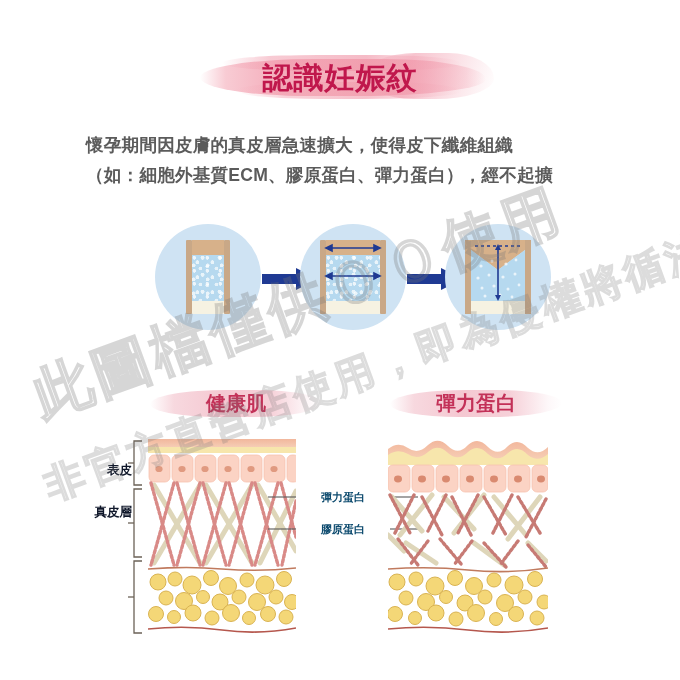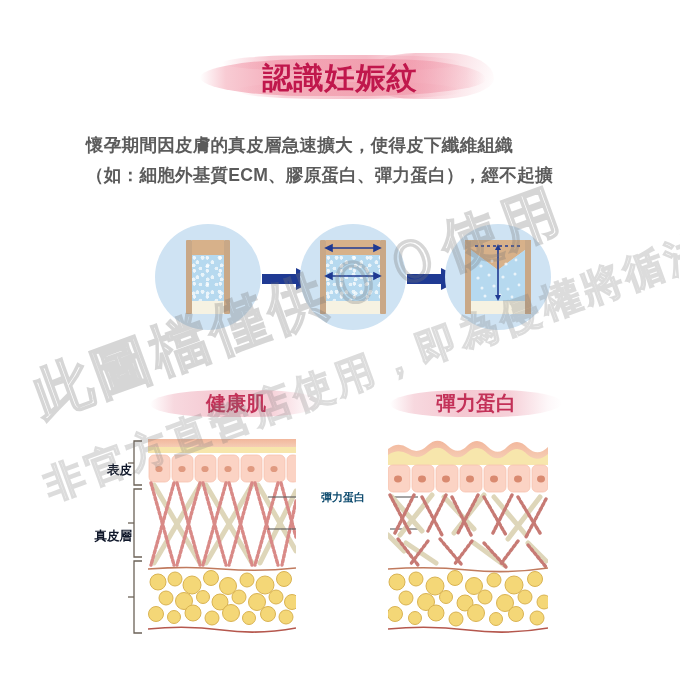--- a/index.html
+++ b/index.html
@@ -259,21 +259,21 @@
   .lab {
     position: absolute;
     width: 70px;
     text-align: right;
     font-size: 12.5px;
     font-weight: 700;
     color: #0f172a;
     line-height: 14px;
   }
   .lab-1 { top: 38px; }
-  .lab-2 { top: 104px; }
+  .lab-2 { top: 80px; }
   .lab-3 { top: 148px; }
 
   .mid-annot {
     position: absolute;
     left: 268px;
     top: 0;
     width: 150px;
     height: 215px;
     z-index: 14;
   }
@@ -496,20 +496,21 @@
         <circle cx="120" cy="175" r="7.5"></circle>
           <circle cx="138" cy="178" r="7"></circle>
       </g>
     </g>
 
     <path d="M0 190 Q38 186 74 191 Q110 196 148 189" stroke="#b5574d" stroke-width="1.6" fill="none"></path>
   </svg>
 
   <div class="mid-annot">
     <div class="annot annot-1">彈力蛋白</div>
+    <div class="annot annot-2">膠原蛋白</div>
   </div>
   <svg style="position:absolute;left:268px;top:0;" width="150" height="215" viewBox="0 0 150 215">
     <g stroke="#5a5a5a" stroke-width="1.1">
       <line x1="0" y1="72" x2="28" y2="72"></line>
       <line x1="122" y1="72" x2="150" y2="72"></line>
       <line x1="0" y1="104" x2="28" y2="104"></line>
       <line x1="122" y1="104" x2="150" y2="104"></line>
     </g>
   </svg>
 

